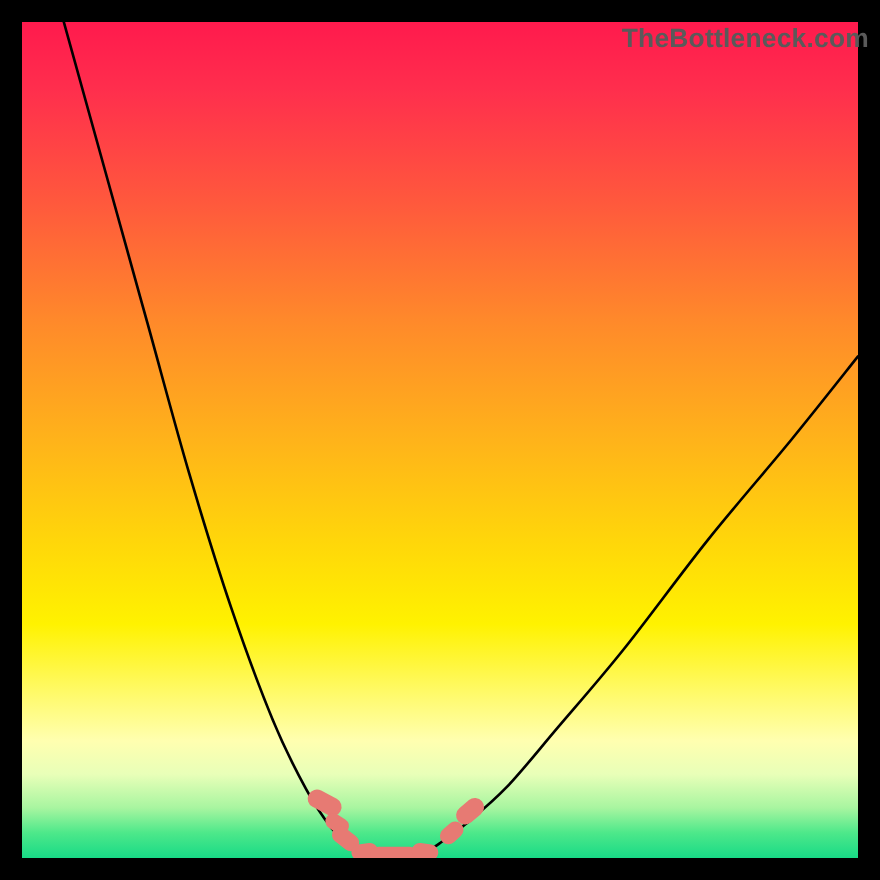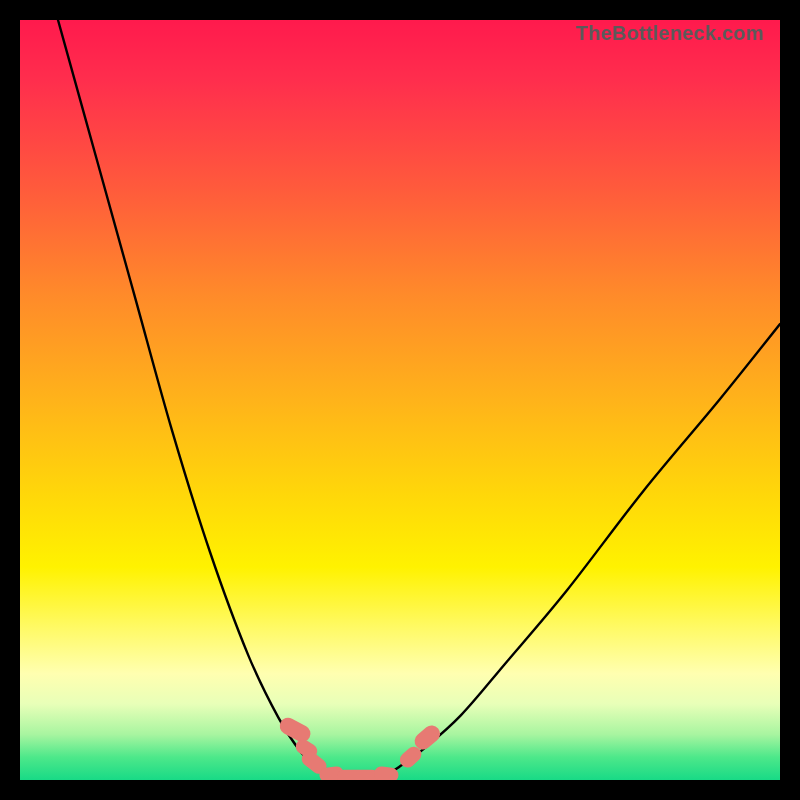--- a/index.html
+++ b/index.html
@@ -34,23 +34,23 @@
       #ffffb0 86%,
       #e8ffb8 90%,
       #a8f5a0 94%,
       #4de88a 97%,
       #18da86 100%
     );
   }
   .watermark {
     position: absolute;
     top: 22px;
-    right: 36px;
+    right: 10px;
     font-family: Arial, Helvetica, sans-serif;
-    font-size: 20px;
+    font-size: 24px;
     font-weight: 600;
     color: #5a5a5a;
     letter-spacing: 0.2px;
     user-select: none;
   }
   svg.curves {
     position: absolute;
     left: 20px;
     top: 20px;
     width: 760px;

